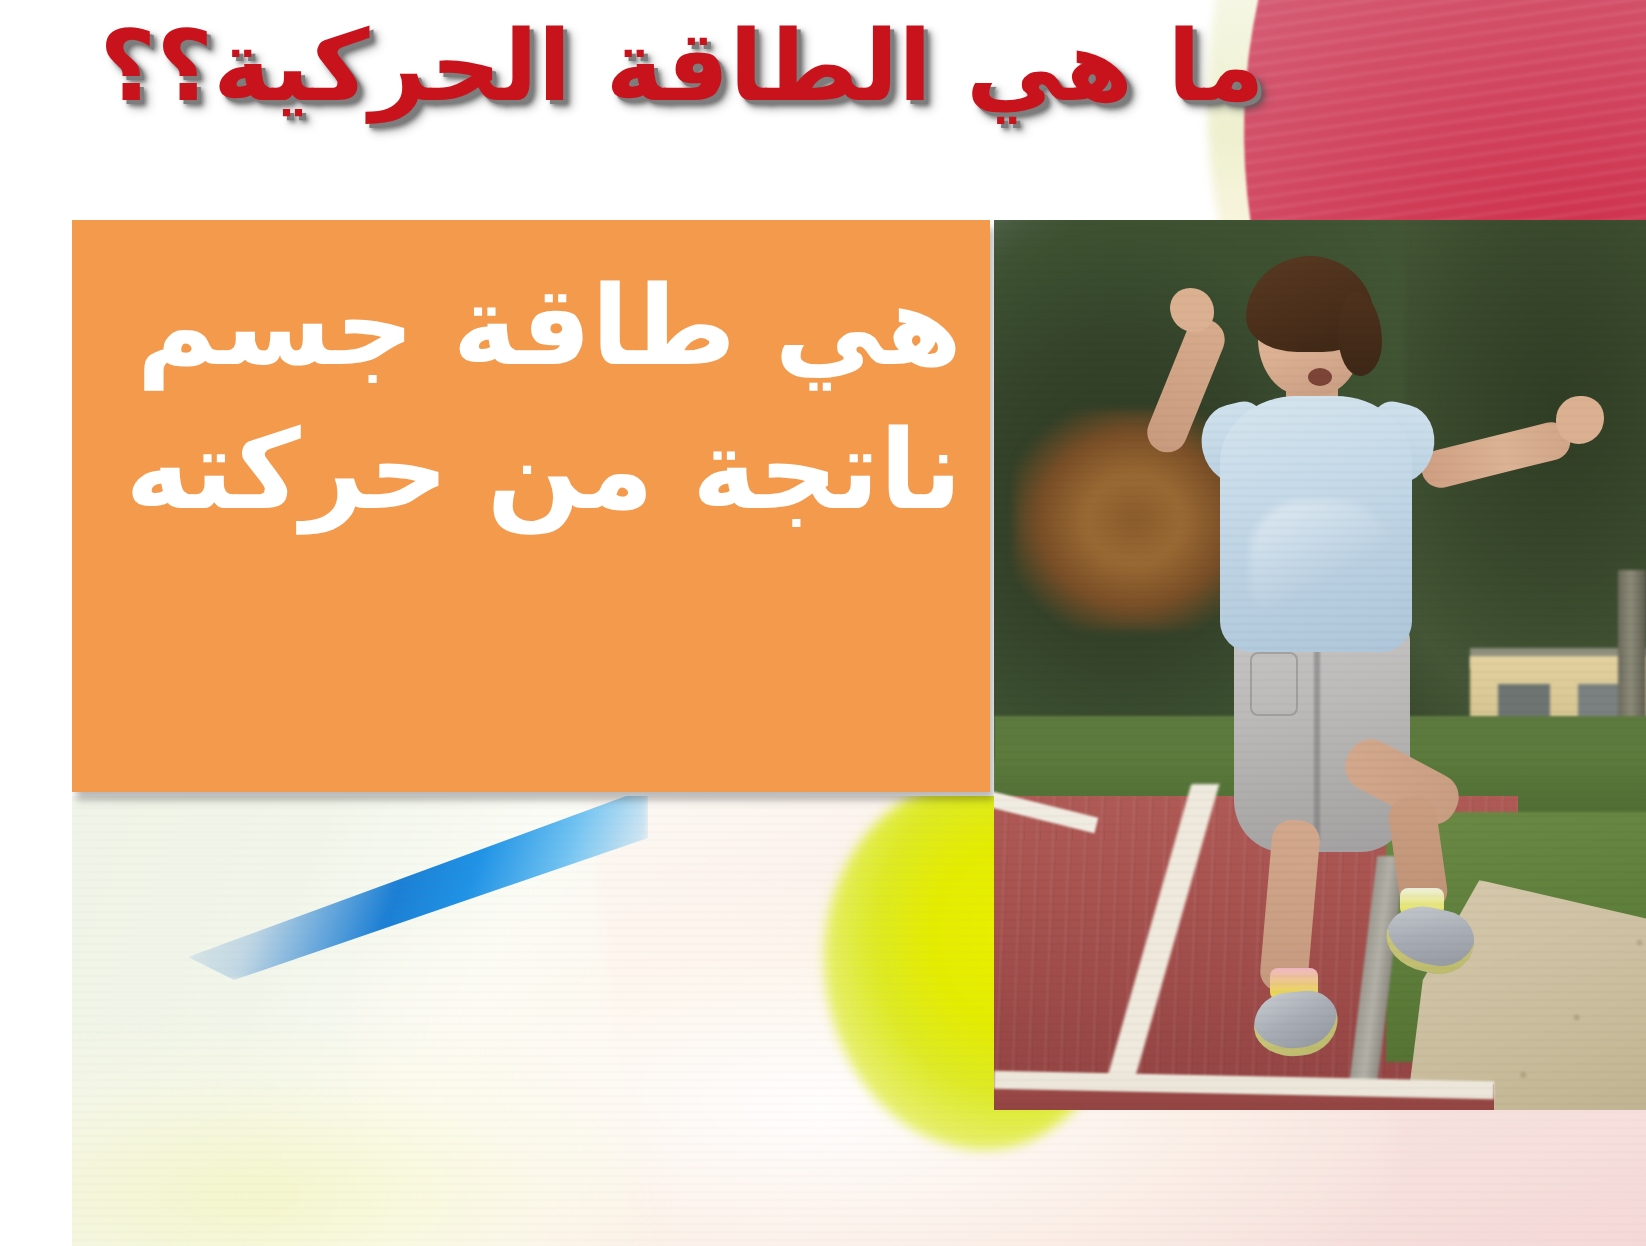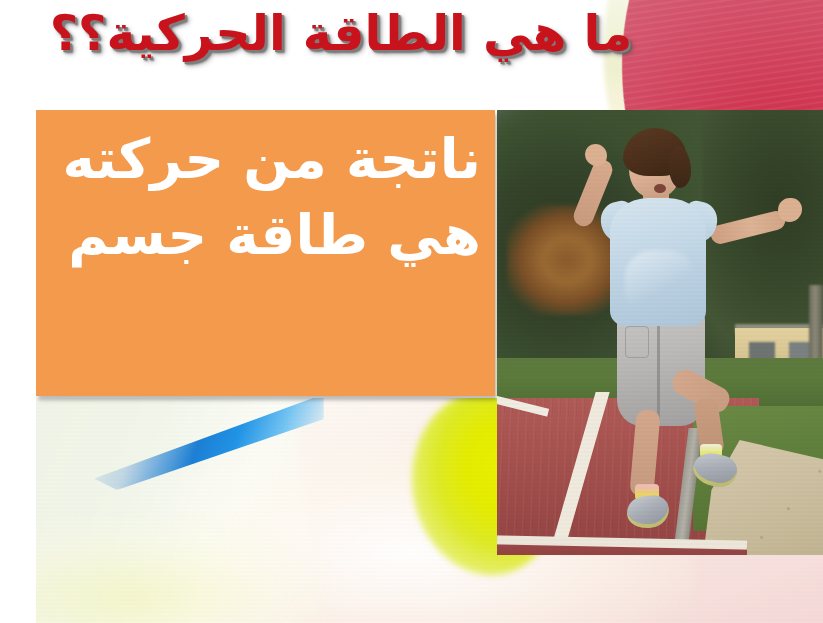--- a/index.html
+++ b/index.html
@@ -520,22 +520,22 @@
       <div class="art-lemon"></div>
       <div class="art-blue"></div>
       <div class="art-yellow"></div>
     </div>
   </div>
 
   <div class="title">ما هي الطاقة الحركية؟؟</div>
 
   <div class="orange-panel">
     <div class="orange-panel-text">
+      <span class="ln ln1">هي طاقة جسم</span>
       <span class="ln ln2">ناتجة من حركته</span>
-      <span class="ln ln1">هي طاقة جسم</span>
     </div>
   </div>
 
   <div class="photo">
     <div class="ph ph-sky"></div>
     <div class="ph ph-tree-right"></div>
     <div class="ph ph-tree-left"></div>
     <div class="ph ph-branch"></div>
 
     <div class="ph ph-building-roof"></div>

